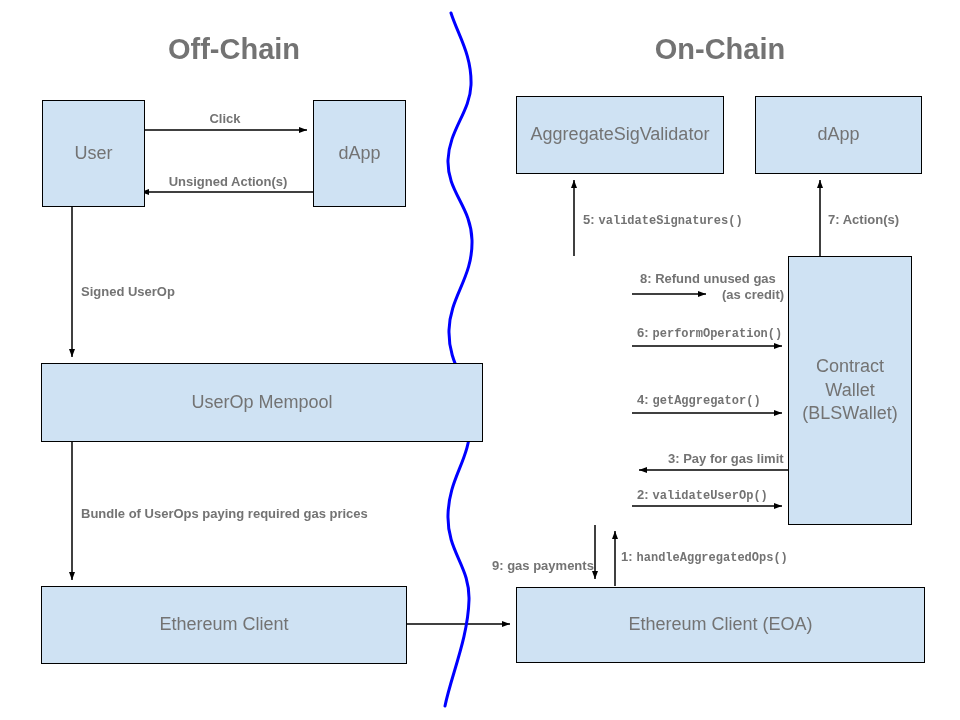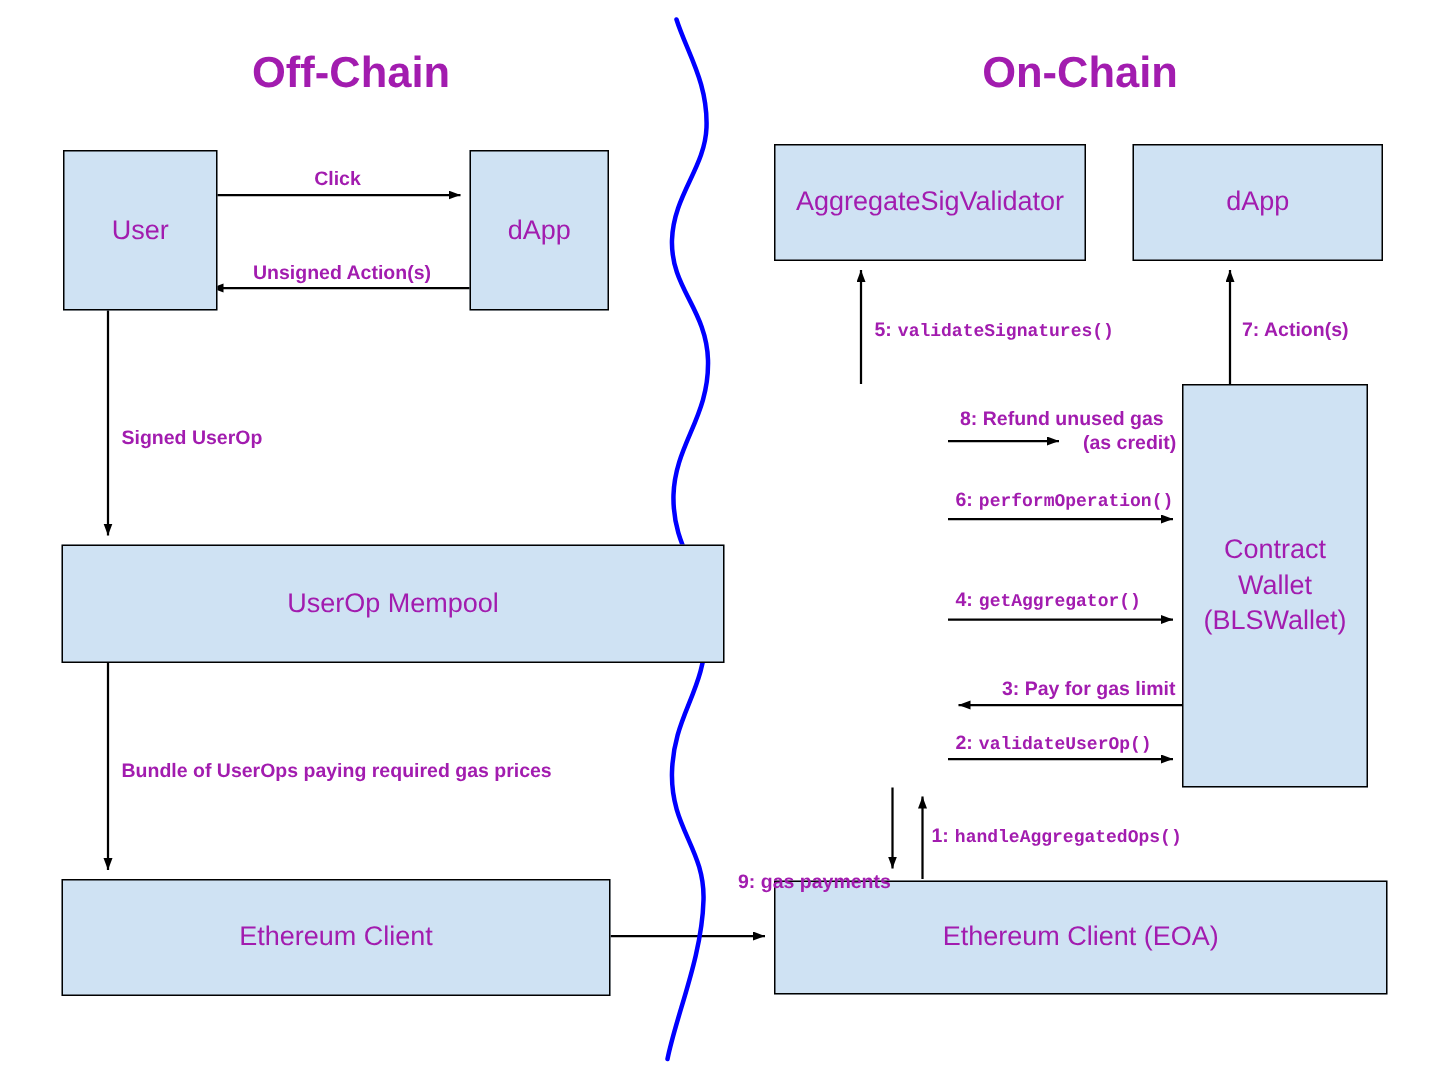--- a/index.html
+++ b/index.html
@@ -1,18 +1,18 @@
 <!DOCTYPE html>
 <html style="--node-fill: #cfe2f3; --node-border: #000000; --divider: #0000ff; --arrow: #000000;"><head>
 <meta charset="utf-8">
 <style>
   html,body{margin:0;padding:0;background:#fff;}
   .canvas{
     position:relative;width:960px;height:720px;background:#fff;overflow:hidden;
-    font-family:"Liberation Sans",sans-serif;color:#a21caf;
+    font-family:"Liberation Sans",sans-serif;color:#737373;
   }
   svg.layer{position:absolute;left:0;top:0;width:960px;height:720px;}
   .edge{stroke:var(--arrow,#000);stroke-width:1.5;fill:none;}
   .wave{stroke:var(--divider,#0000ff);stroke-width:3;fill:none;stroke-linecap:round;}
   .node{
     position:absolute;box-sizing:border-box;
     background:var(--node-fill,#cfe2f3);border:1px solid var(--node-border,#000);
     display:flex;align-items:center;justify-content:center;text-align:center;
     font-size:18px;line-height:1.3;white-space:pre-line;
   }
@@ -111,18 +111,18 @@
   <div class="elabel" style="left:637px;top:326px;">
     <span class="pf">6:</span><span class="code">performOperation()</span>
   </div>
   <div class="elabel" style="left:637px;top:393px;">
     <span class="pf">4:</span><span class="code">getAggregator()</span>
   </div>
   <div class="elabel" style="left:668px;top:452px;">3: Pay for gas limit</div>
   <div class="elabel" style="left:637px;top:488px;">
     <span class="pf">2:</span><span class="code">validateUserOp()</span>
   </div>
-  <div class="elabel" style="left:492px;top:581px;">9: gas payments</div>
+  <div class="elabel" style="left:492px;top:559px;">9: gas payments</div>
   <div class="elabel" style="left:621px;top:550px;">
     <span class="pf">1:</span><span class="code">handleAggregatedOps()</span>
   </div>
 
 </div>
 
 </body></html>

